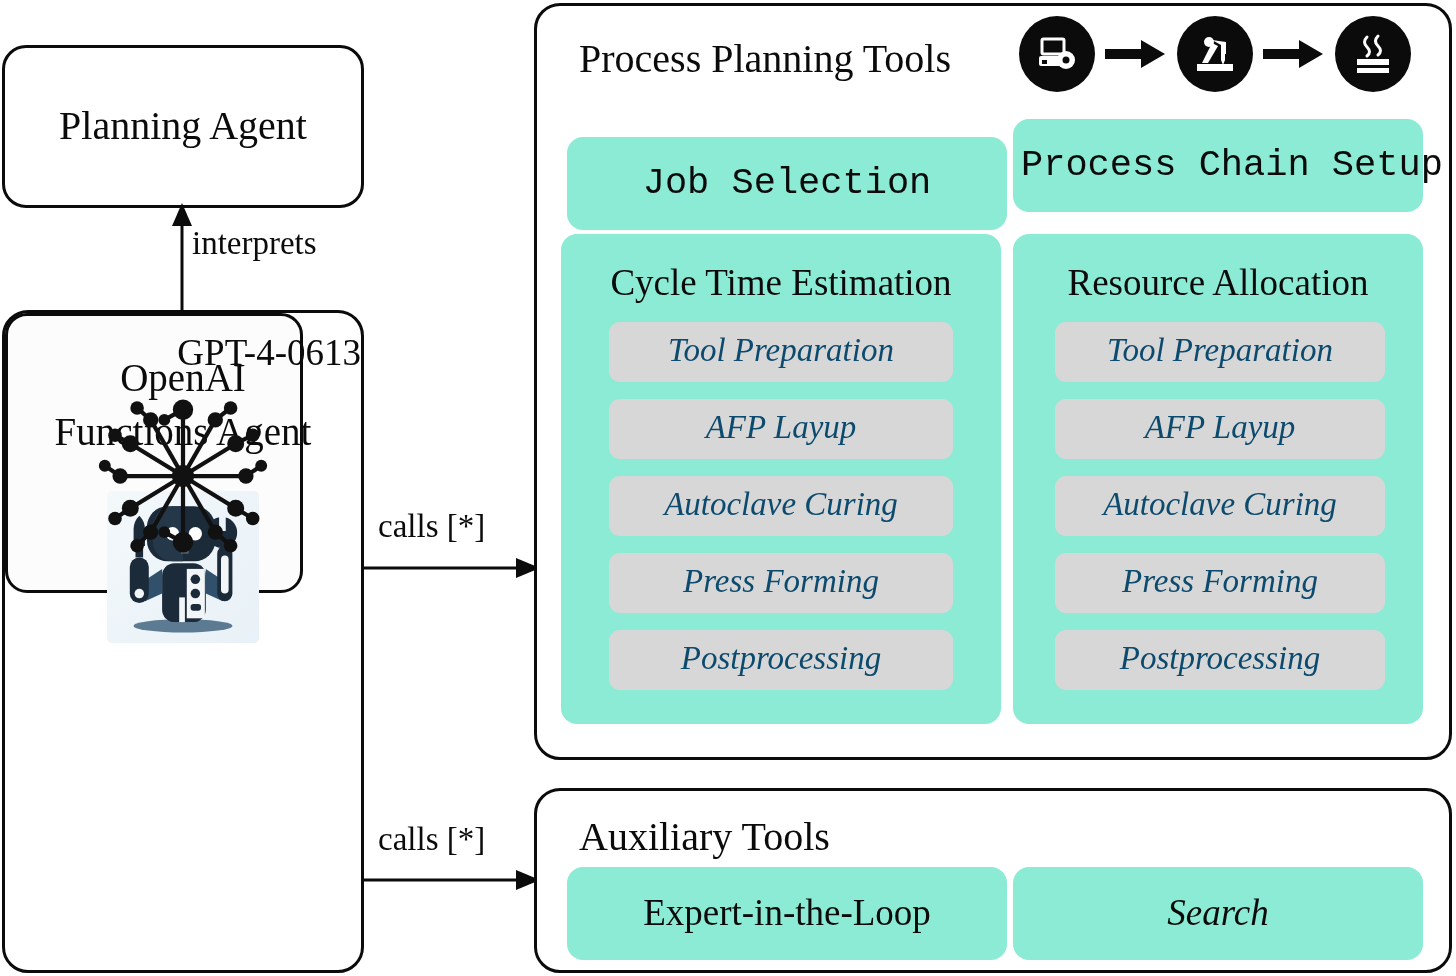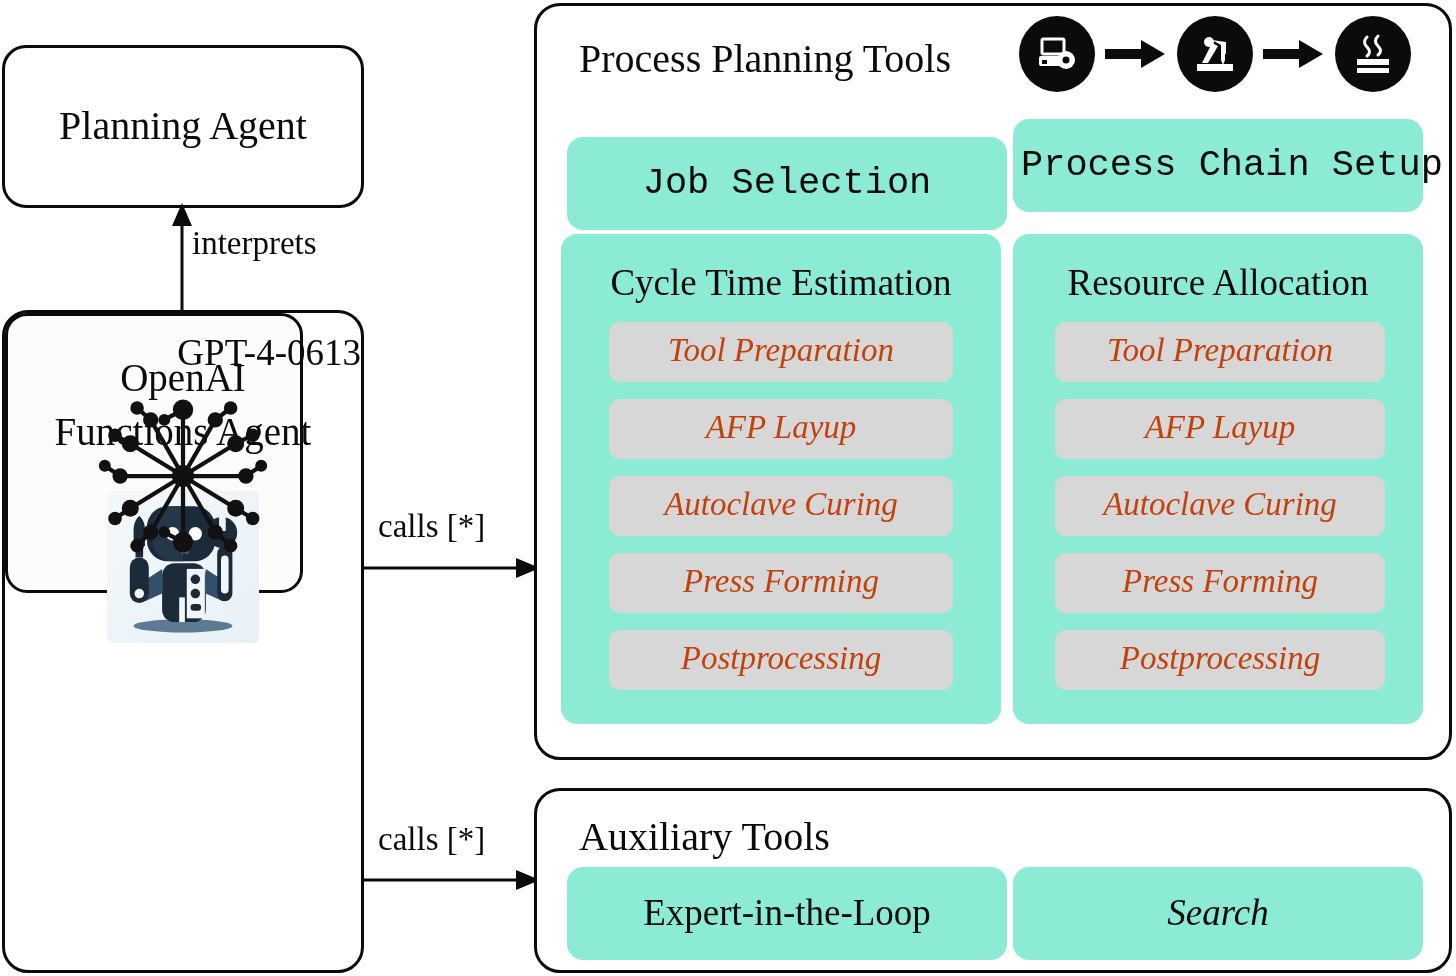--- a/index.html
+++ b/index.html
@@ -163,21 +163,21 @@
     border-radius: 11px;
     height: 60px;
   }
   .gray-pill-label {
     position: absolute;
     left: 6px; right: 6px; top: 50%;
     transform: translateY(-53%);
     text-align: center;
     font-style: italic;
     font-size: 33px;
-    color: #c2410c;
+    color: #0c4a6e;
     white-space: nowrap;
   }
   #card-cycle-time .gray-pill     { left: 48px; width: 344px; }
   #card-resource-alloc .gray-pill { left: 42px; width: 330px; }
   .pill-0 { top: 88px; }
   .pill-1 { top: 165px; }
   .pill-2 { top: 242px; }
   .pill-3 { top: 319px; }
   .pill-4 { top: 396px; }
 

